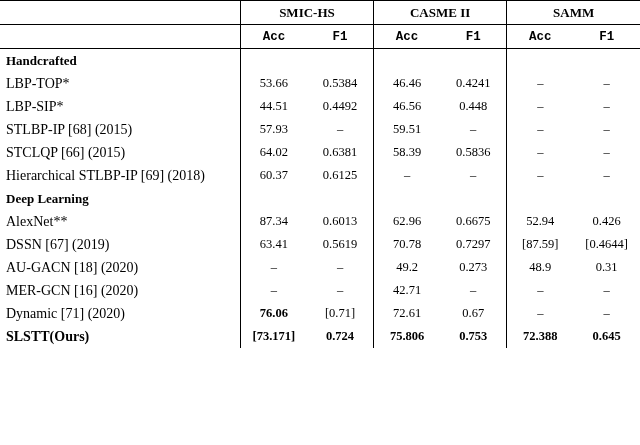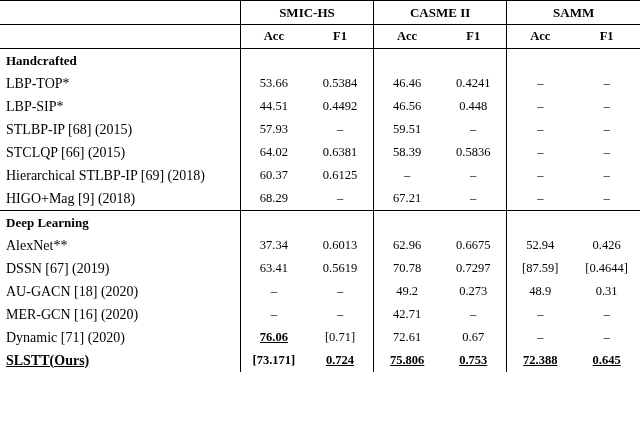--- a/index.html
+++ b/index.html
@@ -45,27 +45,27 @@
   .center .cell { justify-content: center; }
   .left .cell { justify-content: flex-start; }
 
   
   .vline-left { border-left: 1px solid #000; }
 
   
   .hline-top { border-top: 1px solid #000; }
 
   .top-border { border-top: 1.4px solid #000; }
-  .bottom-border { border-bottom: 1.4px solid #000; }
+  .bottom-border { border-bottom: 1.4px solid #000; font-family: Liberation Mono, monospace; }
 
   .group-head {
     font-size: 13px;
     font-weight: bold;
   }
-  .bold { font-weight: bold; text-decoration: underline; }
+  .bold { font-weight: bold; }
   .hdr {
     font-weight: bold;
     font-size: 13px;
   }
   .sub-hdr {
     font-weight: bold;
     font-size: 12.5px;
   }
   .rowlabel { font-size: 14px; }
   .val { font-size: 12.5px; }
@@ -258,43 +258,20 @@
       <td class="center">
             <div class="cell val">–</div>
           </td>
       <td class="vline-left center">
             <div class="cell val">–</div>
           </td>
       <td class="center">
             <div class="cell val">–</div>
           </td>
     </tr>
-    <tr>
-      <td class="left bottom-border">
-            <div class="cell rowlabel">HIGO+Mag [9] (2018)</div>
-          </td>
-      <td class="vline-left center bottom-border">
-            <div class="cell val">68.29</div>
-          </td>
-      <td class="center bottom-border">
-            <div class="cell val">–</div>
-          </td>
-      <td class="vline-left center bottom-border">
-            <div class="cell val">67.21</div>
-          </td>
-      <td class="center bottom-border">
-            <div class="cell val">–</div>
-          </td>
-      <td class="vline-left center bottom-border">
-            <div class="cell val">–</div>
-          </td>
-      <td class="center bottom-border">
-            <div class="cell val">–</div>
-          </td>
-    </tr>
 
     <tr>
       <td class="left">
         <div class="cell group-head">Deep Learning</div>
       </td>
       <td class="vline-left">
             <div class="cell">&nbsp;</div>
           </td>
       <td>
             <div class="cell">&nbsp;</div>
@@ -311,21 +288,21 @@
       <td>
             <div class="cell">&nbsp;</div>
           </td>
     </tr>
 
     <tr>
       <td class="left">
             <div class="cell rowlabel">AlexNet**</div>
           </td>
       <td class="vline-left center">
-            <div class="cell val">37.34</div>
+            <div class="cell val">87.34</div>
           </td>
       <td class="center">
             <div class="cell val">0.6013</div>
           </td>
       <td class="vline-left center">
             <div class="cell val">62.96</div>
           </td>
       <td class="center">
             <div class="cell val">0.6675</div>
           </td>

